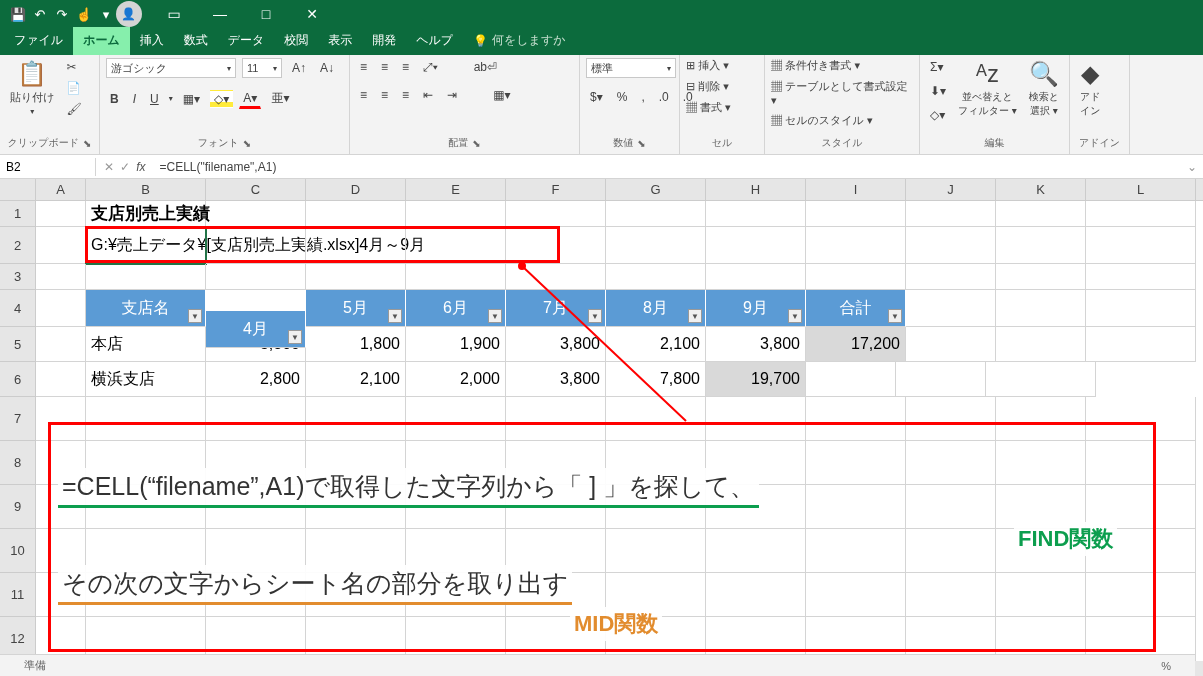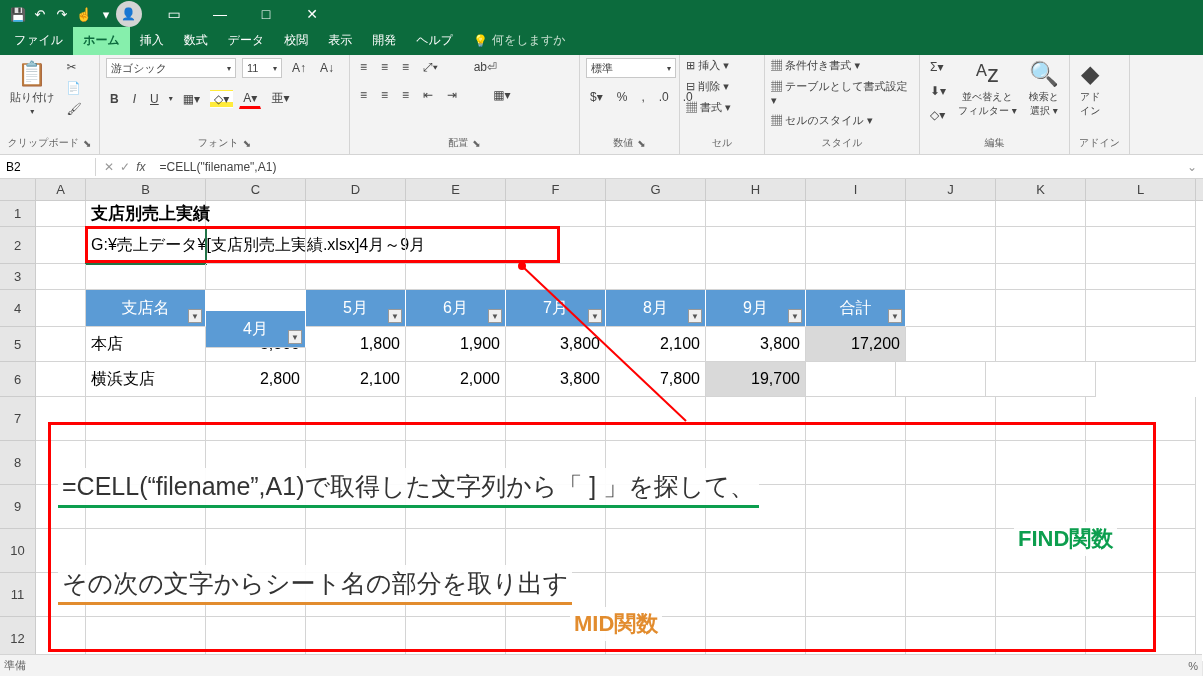--- a/index.html
+++ b/index.html
@@ -42,21 +42,21 @@
 .num { justify-content: flex-end; }
 .totalcol { background: #d9d9d9; }
 .redbox-b2 { position: absolute; border: 3px solid red; pointer-events: none; }
 .cell-selected { outline: 2px solid #227447; outline-offset: -1px; }
 .overlay-text { position: absolute; background: rgba(255,255,255,0.92); font-size: 25px; padding: 2px 4px; }
 .annotation1 { border-bottom: 3px solid #0c9e4e; color:#333;}
 .annotation2 { border-bottom: 3px solid #e28c2e; color:#333;}
 .annotation-label1 { color: #0c9e4e; font-weight: bold; font-size: 22px; }
 .annotation-label2 { color: #e28c2e; font-weight: bold; font-size: 22px; }
 .big-red-box { position: absolute; border: 3px solid red; }
-.status { position:absolute; bottom:0; left:0; right:1px; height:22px; background:#f3f3f3; border-top:1px solid #d4d4d4; display:flex; align-items:center; font-size:11px; color:#666; padding:0 4px; justify-content:space-between;}
+.status { position:absolute; bottom:0; left:0; right:8px; height:22px; background:#f3f3f3; border-top:1px solid #d4d4d4; display:flex; align-items:center; font-size:11px; color:#666; padding:0 24px; justify-content:space-between;}
 svg.leader { position:absolute; pointer-events:none; }
 </style>
 </head>
 <body>
 
 <div class="titlebar">
   <div class="qat">
     <span>💾</span>
     <span>↶</span>
     <span>↷</span>

